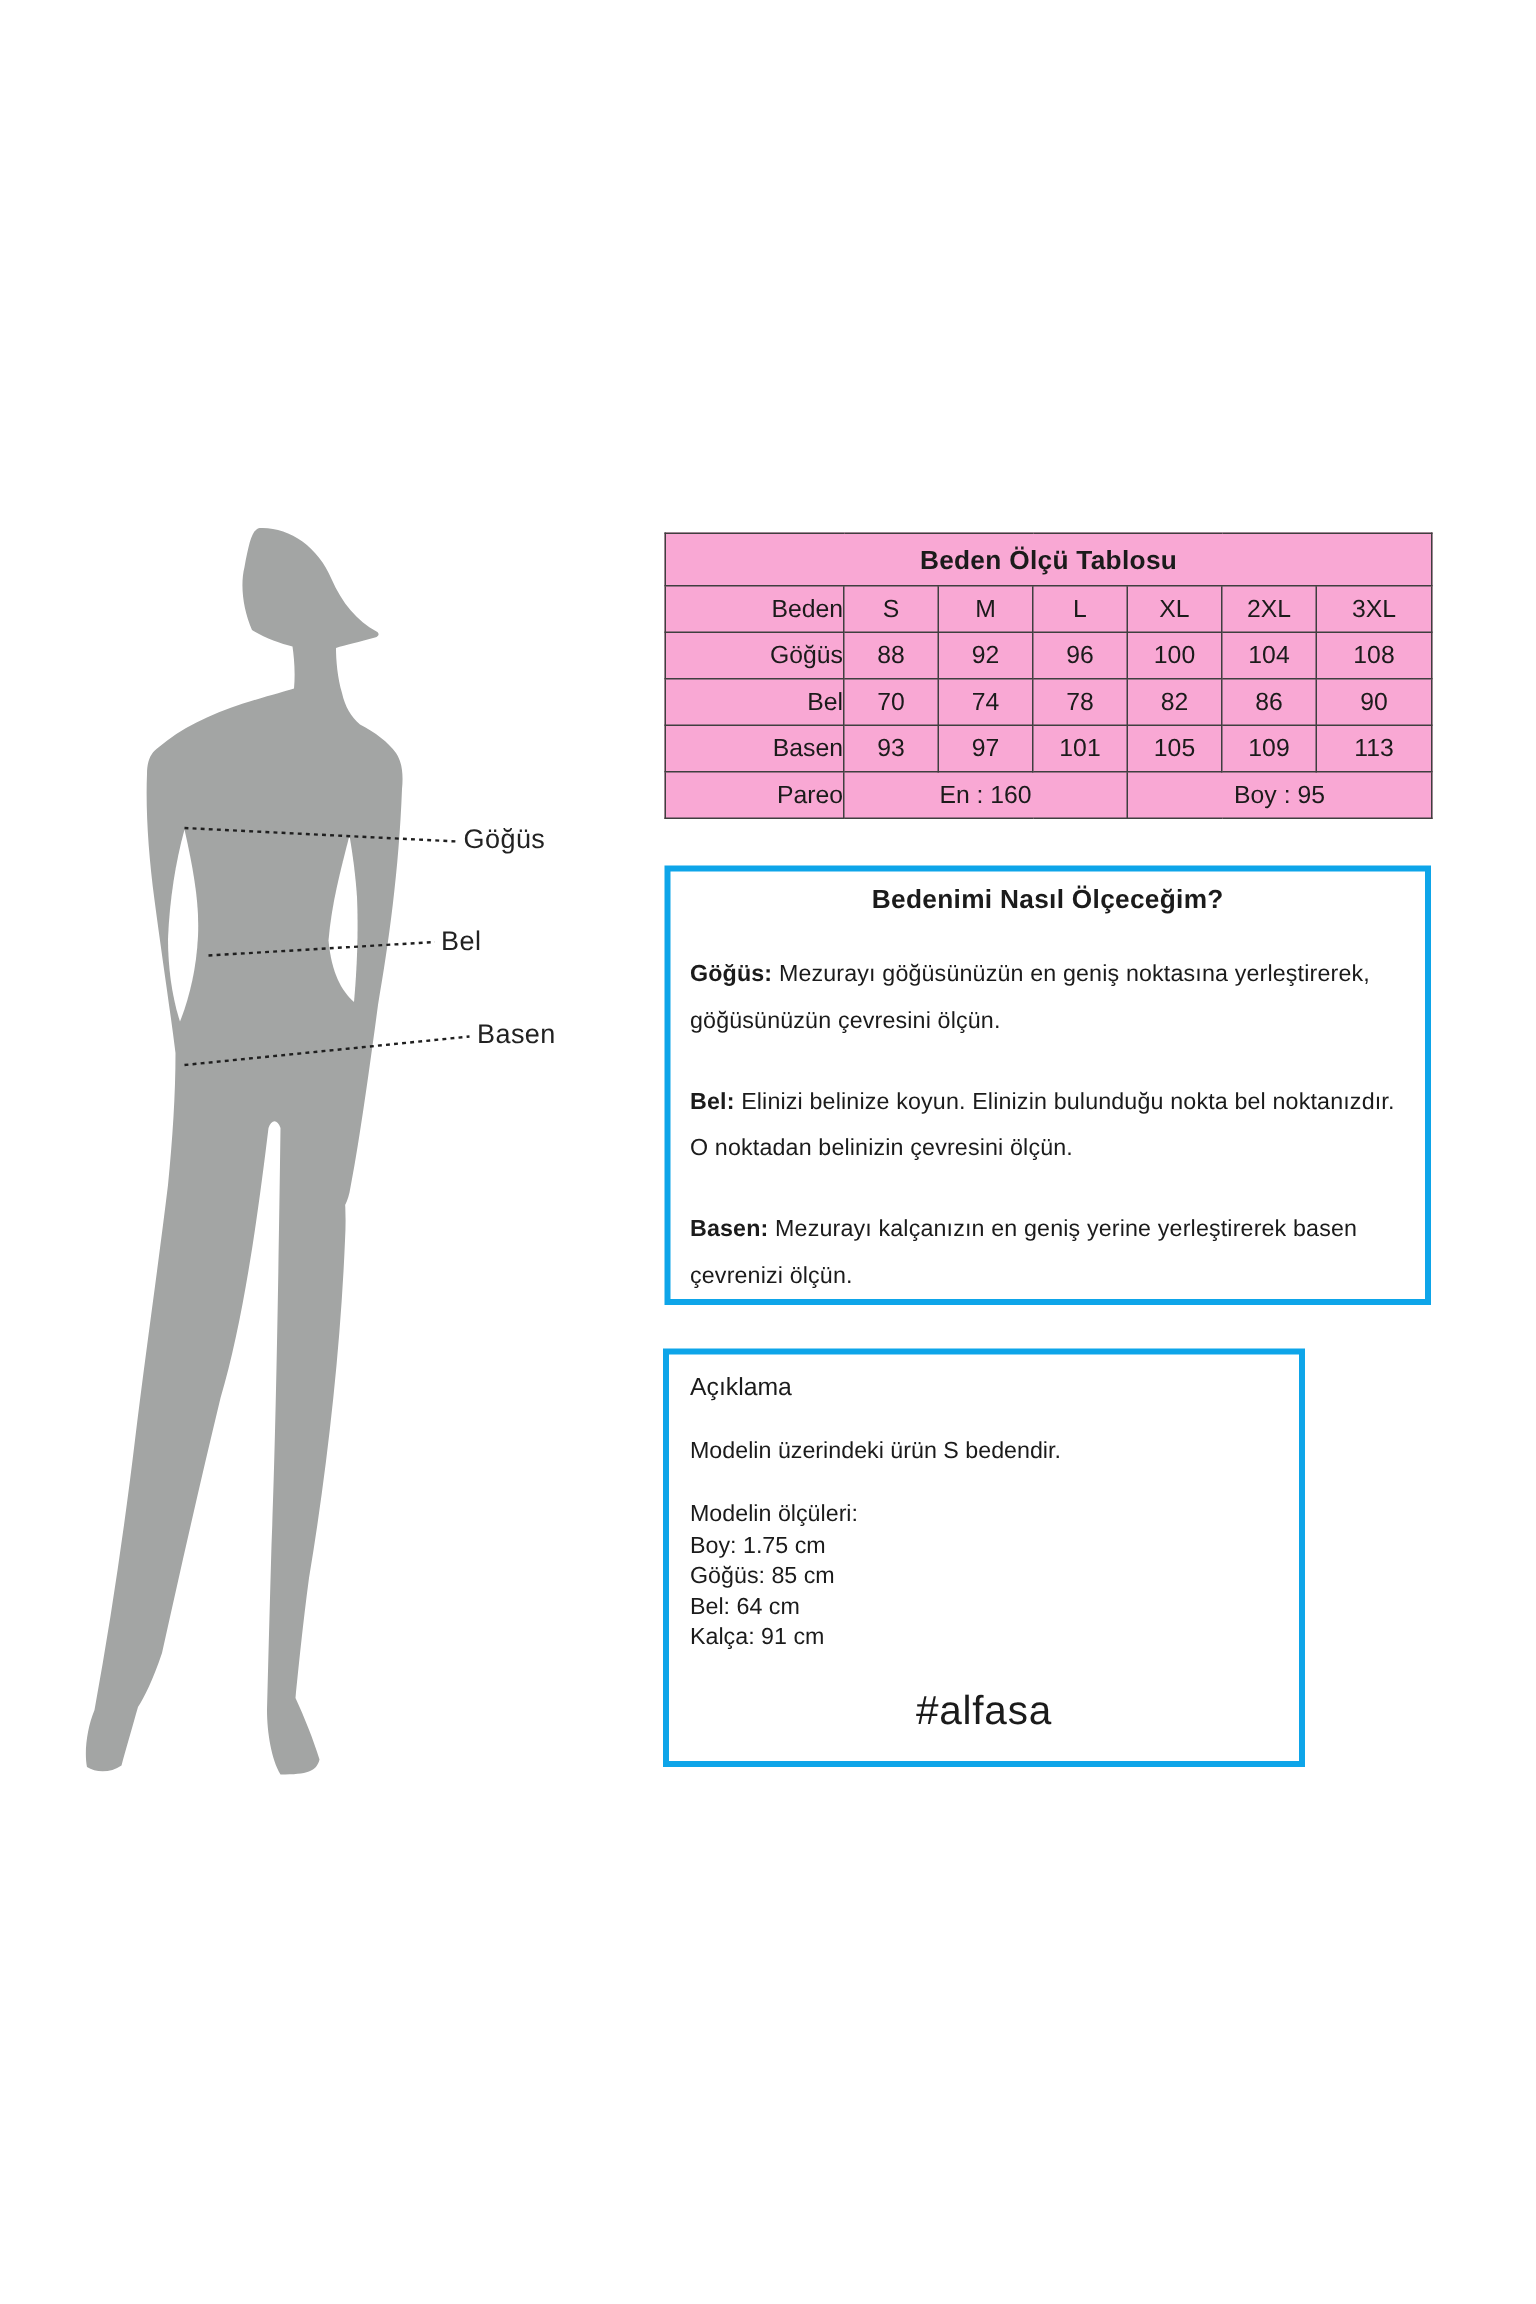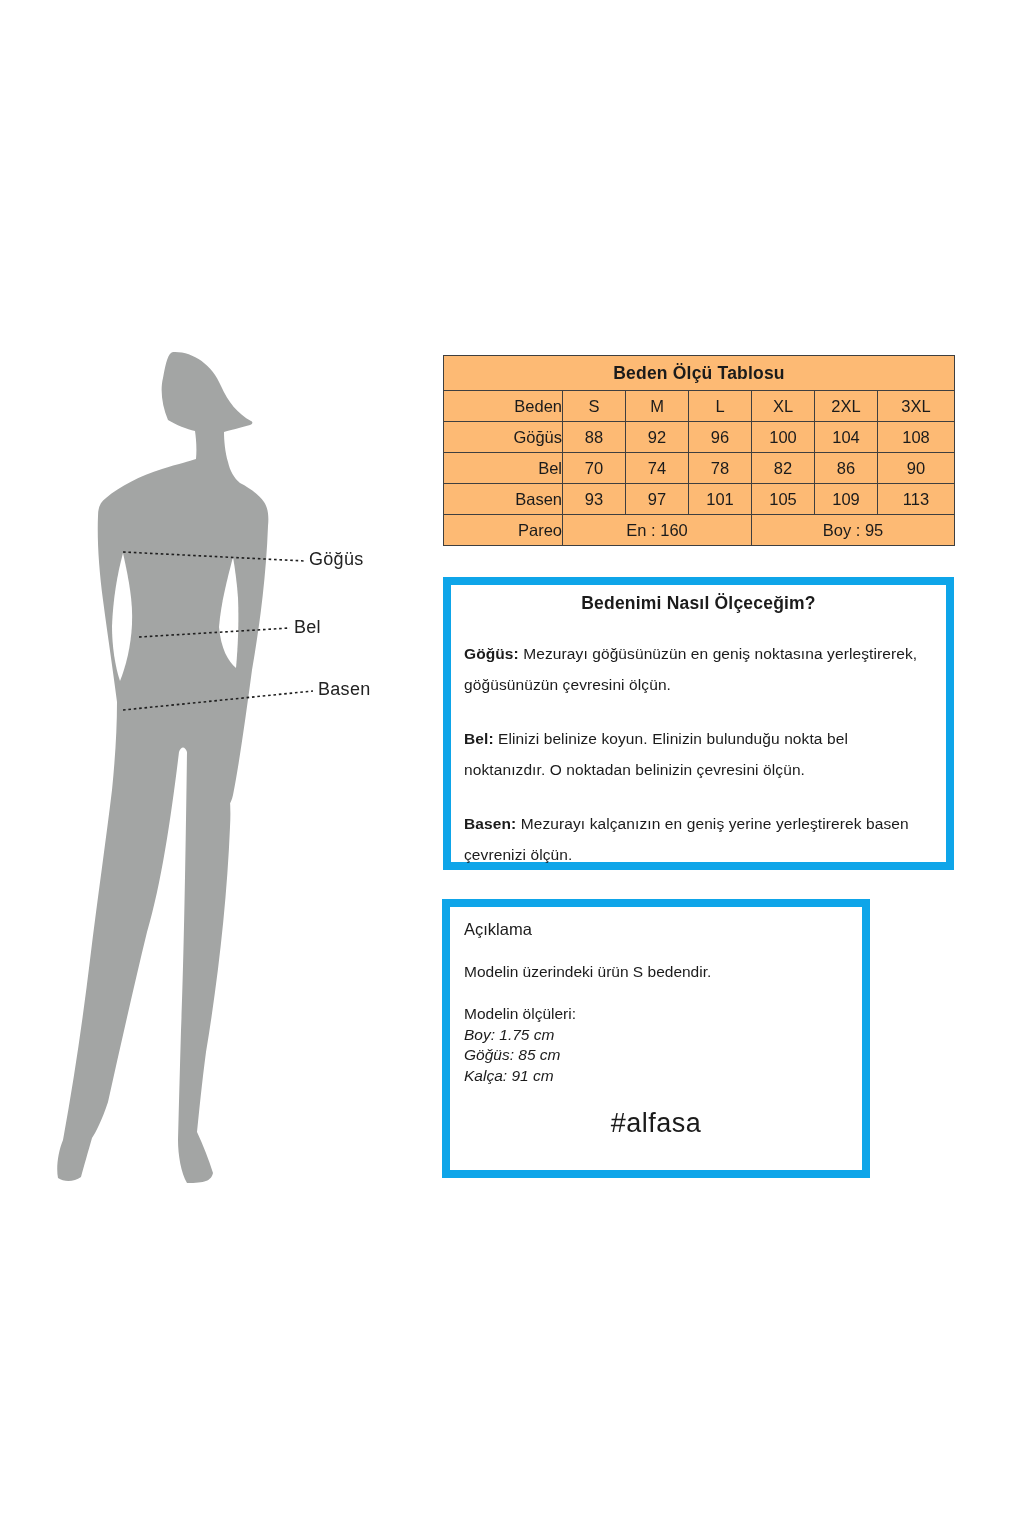--- a/index.html
+++ b/index.html
@@ -27,21 +27,21 @@
   .lbl-gogus { left: 309px; top: 549px; }
   .lbl-bel   { left: 294px; top: 617px; }
   .lbl-basen { left: 318px; top: 679px; }
 
   
   .size-table-wrap { position: absolute; left: 443px; top: 355px; }
   table.size-table {
     border-collapse: collapse;
     table-layout: fixed;
     width: 511px;
-    background: #fdba74;
+    background: #f9a8d4;
     padding-left: 16px;
   }
   table.size-table th, table.size-table td {
     border: 1.6px solid #3f3f3f;
     font-size: 16.5px;
     color: #1b1b1b;
     height: 31px;
     text-align: center;
     padding: 0;
     white-space: nowrap;
@@ -52,21 +52,21 @@
     font-size: 17.5px;
     font-weight: bold;
     letter-spacing: 0.2px;
   }
   table.size-table td.row-label { text-align: right; padding-left: 12px; }
 
   
   .box {
     position: absolute;
     background: #ffffff;
-    border: 8px solid #0ea5e9;
+    border: 4px solid #0ea5e9;
   }
   .measure-box { left: 443px; top: 577px; width: 511px; height: 293px; padding: 6px 13px 0 13px; }
   .measure-title {
     text-align: center;
     font-weight: bold;
     font-size: 17.5px;
     line-height: 24px;
     letter-spacing: 0.2px;
   }
   .measure-p {
@@ -74,21 +74,21 @@
     font-size: 15.5px;
     line-height: 31px;
     letter-spacing: 0.1px;
   }
   .measure-p b { font-weight: bold; }
 
   .desc-box { left: 442px; top: 899px; width: 428px; height: 279px; padding: 11px 14px 0 14px; }
   .desc-title { font-size: 16.5px; line-height: 22px; }
   .desc-line1 { margin-top: 21px; font-size: 15.5px; line-height: 21px; }
   .desc-measure-title { margin-top: 22px; font-size: 15.5px; line-height: 20.5px; }
-  .desc-measure-item { font-size: 15.5px; line-height: 20.5px; font-style: italic; }
+  .desc-measure-item { font-size: 15.5px; line-height: 20.5px; }
   .hashtag {
     margin-top: 22px;
     text-align: center;
     font-weight: normal;
     font-size: 27px;
     letter-spacing: 0.5px;
   }
 </style>
 </head>
 <body>
@@ -230,17 +230,18 @@
     <p class="measure-p"><b>Bel:</b><span> Elinizi belinize koyun. Elinizin bulunduğu nokta bel noktanızdır. O noktadan belinizin çevresini ölçün.</span></p>
     <p class="measure-p"><b>Basen:</b><span> Mezurayı kalçanızın en geniş yerine yerleştirerek basen çevrenizi ölçün.</span></p>
   </div>
 
   <div class="box desc-box">
     <div class="desc-title">Açıklama</div>
     <div class="desc-line1">Modelin üzerindeki ürün S bedendir.</div>
     <div class="desc-measure-title">Modelin ölçüleri:</div>
     <div class="desc-measure-item">Boy: 1.75 cm</div>
     <div class="desc-measure-item">Göğüs: 85 cm</div>
+    <div class="desc-measure-item">Bel: 64 cm</div>
     <div class="desc-measure-item">Kalça: 91 cm</div>
     <div class="hashtag">#alfasa</div>
   </div>
 
 </div>
 
 </body></html>

